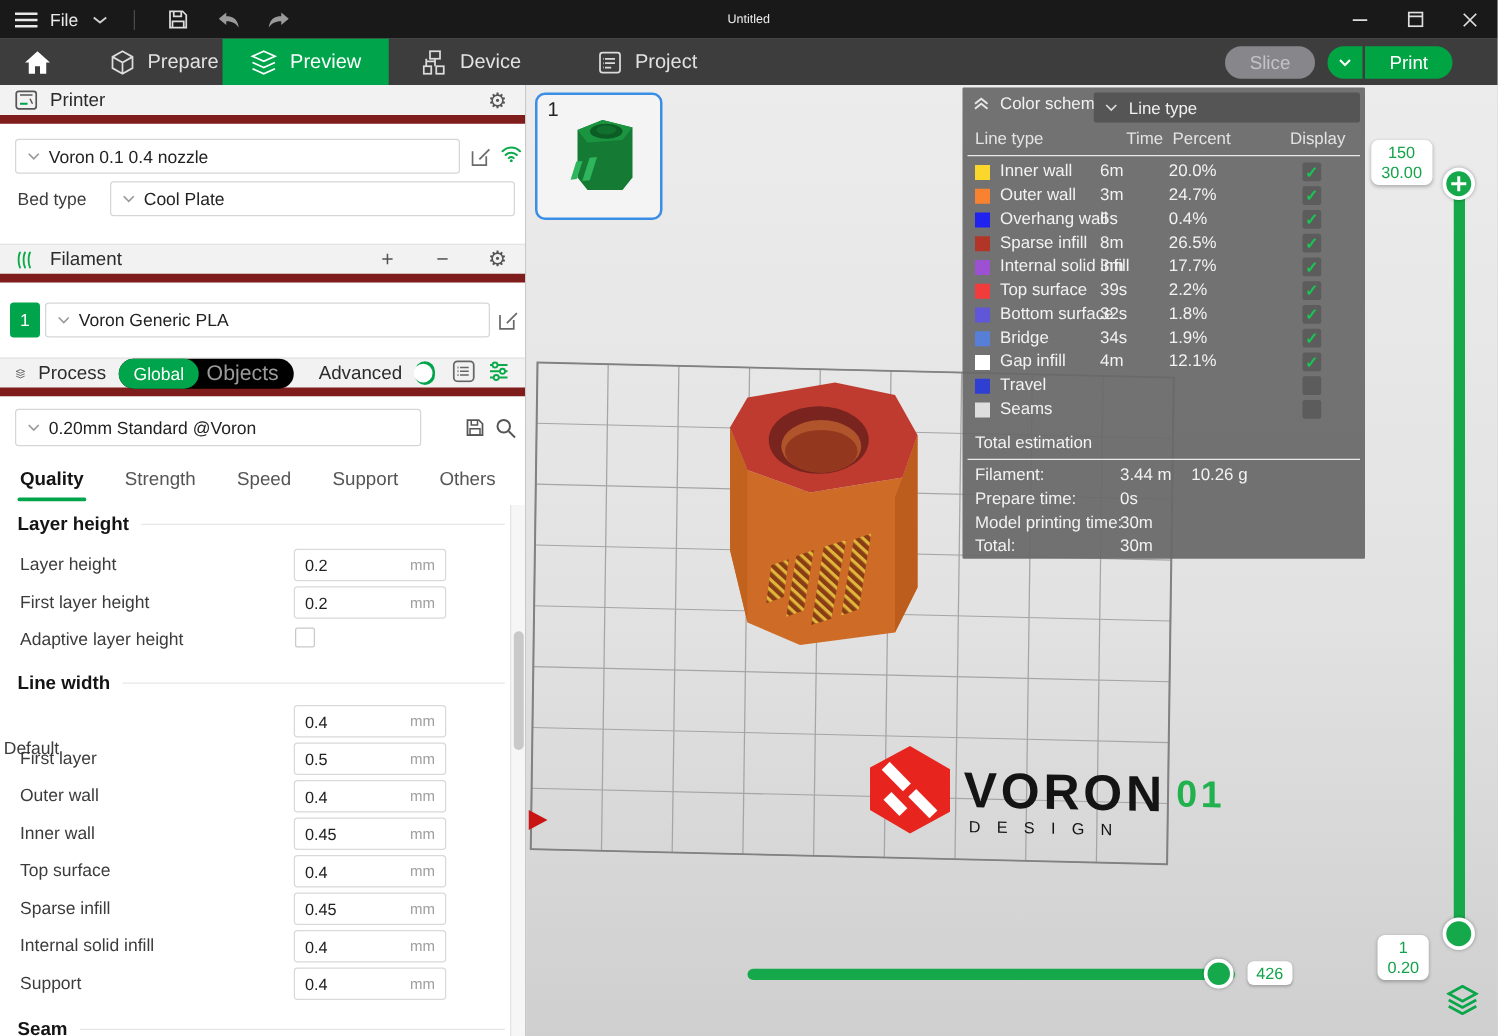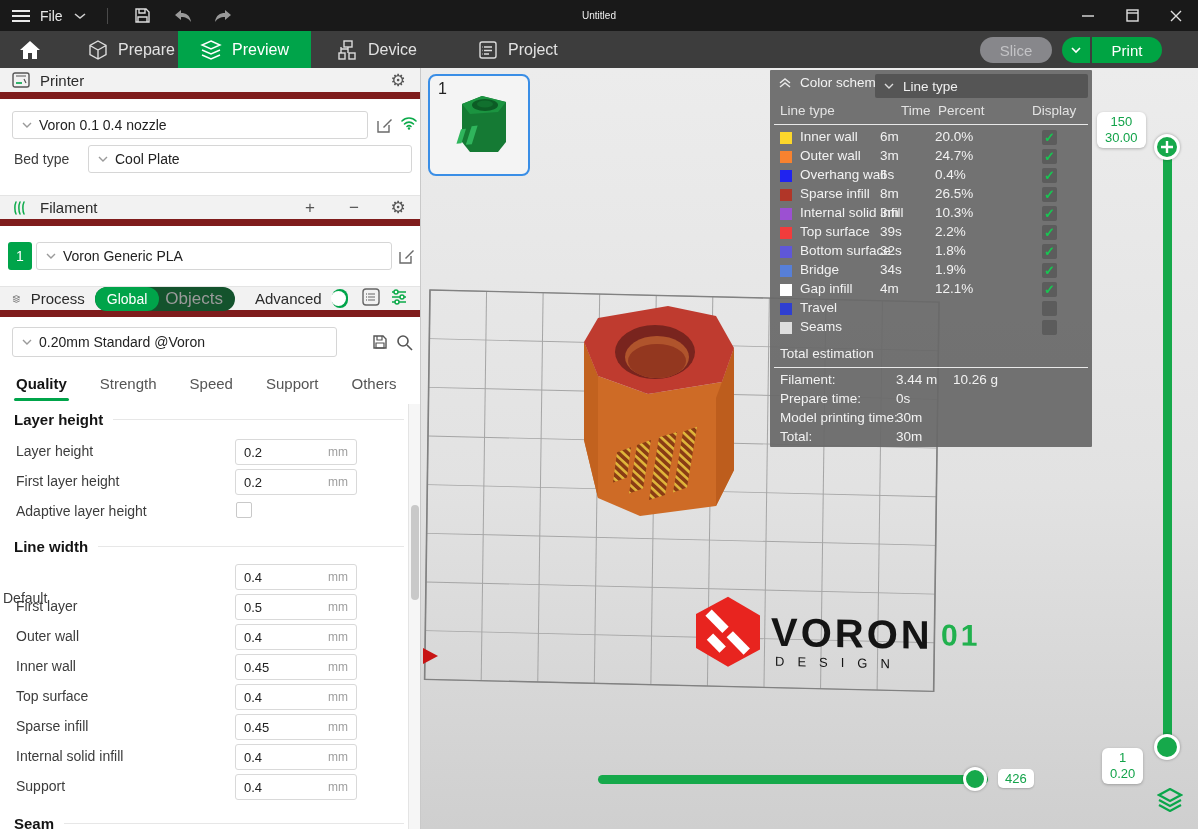--- a/index.html
+++ b/index.html
@@ -48,21 +48,21 @@
   .field .val{font-size:13px;color:#222;padding-left:8px;flex:1;}
   .field .unit{font-size:12px;color:#9e9e9e;padding-right:8px;}
   .heading{display:flex;align-items:center;gap:10px;margin:0 16px 0 14px;}
   .heading b{font-size:15px;color:#141414;white-space:nowrap;}
   .heading .hline{flex:1;height:1px;background:#e7e7e7;}
   .ptabs{display:flex;align-items:flex-end;gap:0;padding:12px 0 9px 16px;}
   .ptab{font-size:15px;color:#555;position:relative;margin-right:33px;}
   .ptab.active{font-weight:bold;color:#141414;}
   .ptab.active::after{content:"";position:absolute;left:-2px;right:-2px;bottom:-9px;height:3px;
     background:#00a44a;border-radius:2px;}
-  .toggle-pill{height:24px;border-radius:12px;background:#14532d;display:flex;align-items:center;}
+  .toggle-pill{height:24px;border-radius:12px;background:#000000;display:flex;align-items:center;}
   .toggle-pill .on{background:#00a44a;color:#fff;border-radius:12px;height:24px;display:flex;
     align-items:center;padding:0 12px;font-size:14px;}
   .toggle-pill .off{color:#9a9a9a;font-size:17px;padding:0 12px 0 6px;}
   .switch{width:34px;height:19px;border-radius:10px;background:#00a44a;position:relative;}
   .switch .knob{position:absolute;right:2px;top:2px;width:15px;height:15px;border-radius:50%;background:#fff;}
   .filament-chip{width:24px;height:28px;background:#00a44a;color:#fff;font-size:14px;
     display:flex;align-items:center;justify-content:center;border-radius:3px;}
   .scrollbar{position:absolute;right:0;top:336px;bottom:0;width:12px;background:#f6f6f6;border-left:1px solid #e4e4e4;}
   .scrollbar .thumb{position:absolute;left:2px;width:8px;top:101px;height:95px;background:#c9c9c9;border-radius:4px;}
   .checkbox{width:16px;height:16px;border:1px solid #c9c9c9;border-radius:2px;background:#fff;}
@@ -570,21 +570,21 @@
         <span class="chip" style="background-color: rgb(177, 54, 40);"></span>
         <span class="lg-label">Sparse infill</span>
         <span class="lg-time">8m</span>
         <span class="lg-pct">26.5%</span>
         <span class="lg-check">✓</span>
       </div>
     <div class="lg-row" style="top:135px;">
         <span class="chip" style="background-color: rgb(156, 80, 210);"></span>
         <span class="lg-label">Internal solid infill</span>
         <span class="lg-time">3m</span>
-        <span class="lg-pct">10.3%</span>
+        <span class="lg-pct">17.7%</span>
         <span class="lg-check">✓</span>
       </div>
     <div class="lg-row" style="top:154px;">
         <span class="chip" style="background-color: rgb(242, 60, 60);"></span>
         <span class="lg-label">Top surface</span>
         <span class="lg-time">39s</span>
         <span class="lg-pct">2.2%</span>
         <span class="lg-check">✓</span>
       </div>
     <div class="lg-row" style="top:173px;">

